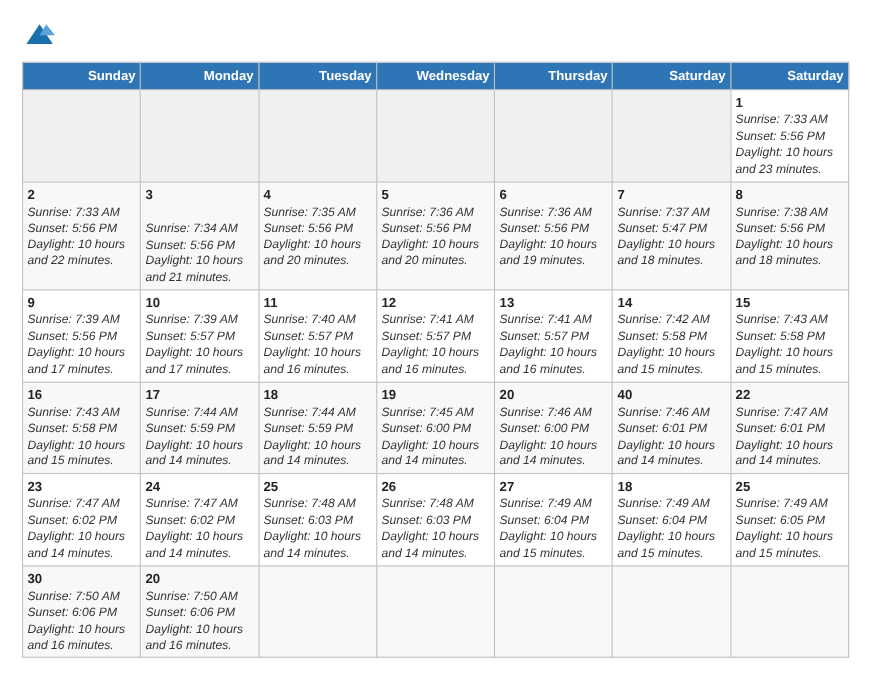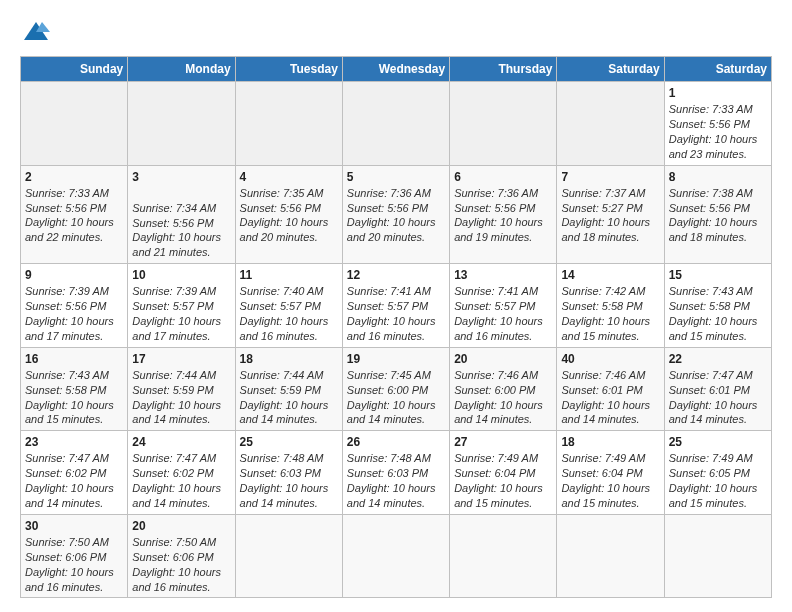--- a/index.html
+++ b/index.html
@@ -178,21 +178,21 @@
           <td>
             <span class="day-number">6</span>
             <div class="day-info" style="white-space: pre-line;">Sunrise: 7:36 AM
 Sunset: 5:56 PM
 Daylight: 10 hours
 and 19 minutes.</div>
           </td>
           <td>
             <span class="day-number">7</span>
             <div class="day-info" style="white-space: pre-line;">Sunrise: 7:37 AM
-Sunset: 5:27 PM
+Sunset: 5:47 PM
 Daylight: 10 hours
 and 18 minutes.</div>
           </td>
           <td>
             <span class="day-number">8</span>
             <div class="day-info" style="white-space: pre-line;">Sunrise: 7:38 AM
 Sunset: 5:56 PM
 Daylight: 10 hours
 and 18 minutes.</div>
           </td>

